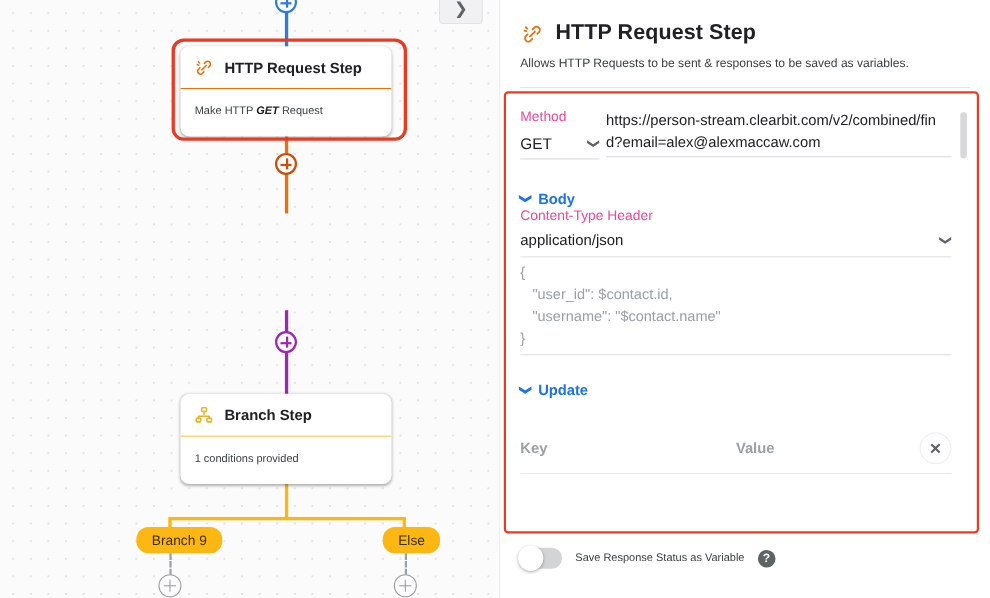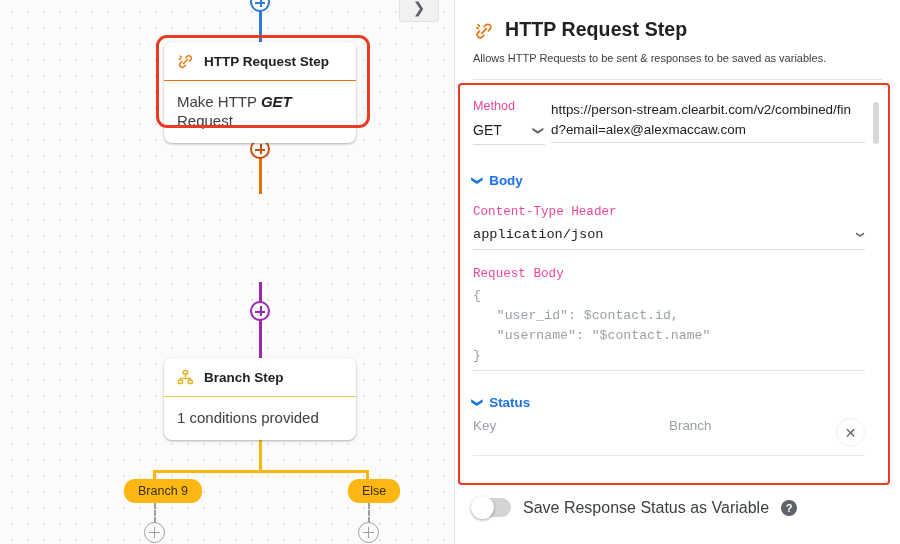--- a/index.html
+++ b/index.html
@@ -102,21 +102,21 @@
     gap: 9px;
     padding: 10px 12px 9px 12px;
     font-size: 13.5px;
     font-weight: bold;
     color: #202124;
     border-bottom-width: 1.5px;
     border-bottom-style: solid;
   }
   .card-body {
     padding: 11px 13px 13px 13px;
-    font-size: 15px;
+    font-size: 10px;
     line-height: 19px;
     color: #3c4043;
   }
   .card-body i { font-style: italic; font-weight: bold; color:#202124; }
 
   .step-icon { width: 19px; height: 19px; flex: none; display:block; }
 
   
   .hl-ring {
     position: absolute;
@@ -256,21 +256,21 @@
     display: flex;
     align-items: center;
     gap: 7px;
     color: #1a73e8;
     font-size: 13.4px;
     font-weight: bold;
     cursor: pointer;
   }
   .section-toggle .tchev { font-size: 11px; font-weight: bold; }
 
-  .field-block { margin-top: 16px; font-family: Liberation Mono, monospace; }
+  .field-block { margin-top: 0; }
   .select-line {
     display: flex;
     align-items: center;
     justify-content: space-between;
     font-size: 13.6px;
     color: #202124;
     padding: 7px 2px 7px 0;
     border-bottom: 1px solid #e0e0e2;
     cursor: pointer;
   }
@@ -280,23 +280,25 @@
     line-height: 20px;
     white-space: pre;
     padding-top: 4px;
     border-bottom: 1px solid #e0e0e2;
     padding-bottom: 4px;
     cursor: text;
   }
 
   .kv-row {
     display: flex;
-    margin-top: 8px;
+    align-items: center;
+    margin-top: 31px;
     border-bottom: 1px solid #e8e8ea;
     padding-bottom: 8px;
+    font-weight: bold;
   }
   .kv-key { width: 196px; flex: none; font-size: 13.4px; color: #9aa0a6; cursor: text; }
   .kv-val { flex: 1; font-size: 13.4px; color: #9aa0a6; cursor: text; }
   .kv-x {
     width: 27px; height: 27px; flex: none;
     border-radius: 50%;
     display: flex; align-items: center; justify-content: center;
     color: #5f6368; font-size: 14px;
     border: 1px solid #eceff1;
     cursor: pointer;
@@ -336,21 +338,21 @@
     flex: none;
   }
   .switch .knob {
     position: absolute;
     top: -2px; left: -2px;
     width: 23px; height: 23px;
     border-radius: 50%;
     background: #ffffff;
     box-shadow: 0 1px 3px rgba(0,0,0,.35);
   }
-  .toggle-label { font-size: 16px; color: #3c4043; }
+  .toggle-label { font-size: 10px; color: #3c4043; }
   .help-icon {
     width: 16px; height: 16px;
     border-radius: 50%;
     background: #5f6368;
     color: #fff;
     font-size: 11px;
     font-weight: bold;
     display: flex; align-items: center; justify-content: center;
     cursor: pointer;
   }
@@ -478,37 +480,36 @@
 
         <div class="field-block">
           <div class="lbl">Content-Type Header</div>
           <div class="select-line">
             <span>application/json</span>
             <span class="chev" style="display: inline-block; transform: rotate(90deg);">❯</span>
           </div>
         </div>
 
         <div class="field-block">
-          <div class="lbl">Request Body</div>
           <div class="code-body">{
    "user_id": $contact.id,
    "username": "$contact.name"
 }</div>
         </div>
 
         <div style="height:24px"></div>
 
         <div class="section-toggle">
           <span class="tchev" style="display: inline-block; transform: rotate(90deg);">❯</span>
-          <span>Status</span>
+          <span>Update</span>
         </div>
 
         <div class="kv-row">
           <div class="kv-key">Key</div>
-          <div class="kv-val">Branch</div>
+          <div class="kv-val">Value</div>
           <div class="kv-x">
             <span>✕</span>
           </div>
         </div>
 
       </div>
 
       <div class="scroll-track">
         <div class="scroll-thumb"></div>
       </div>

